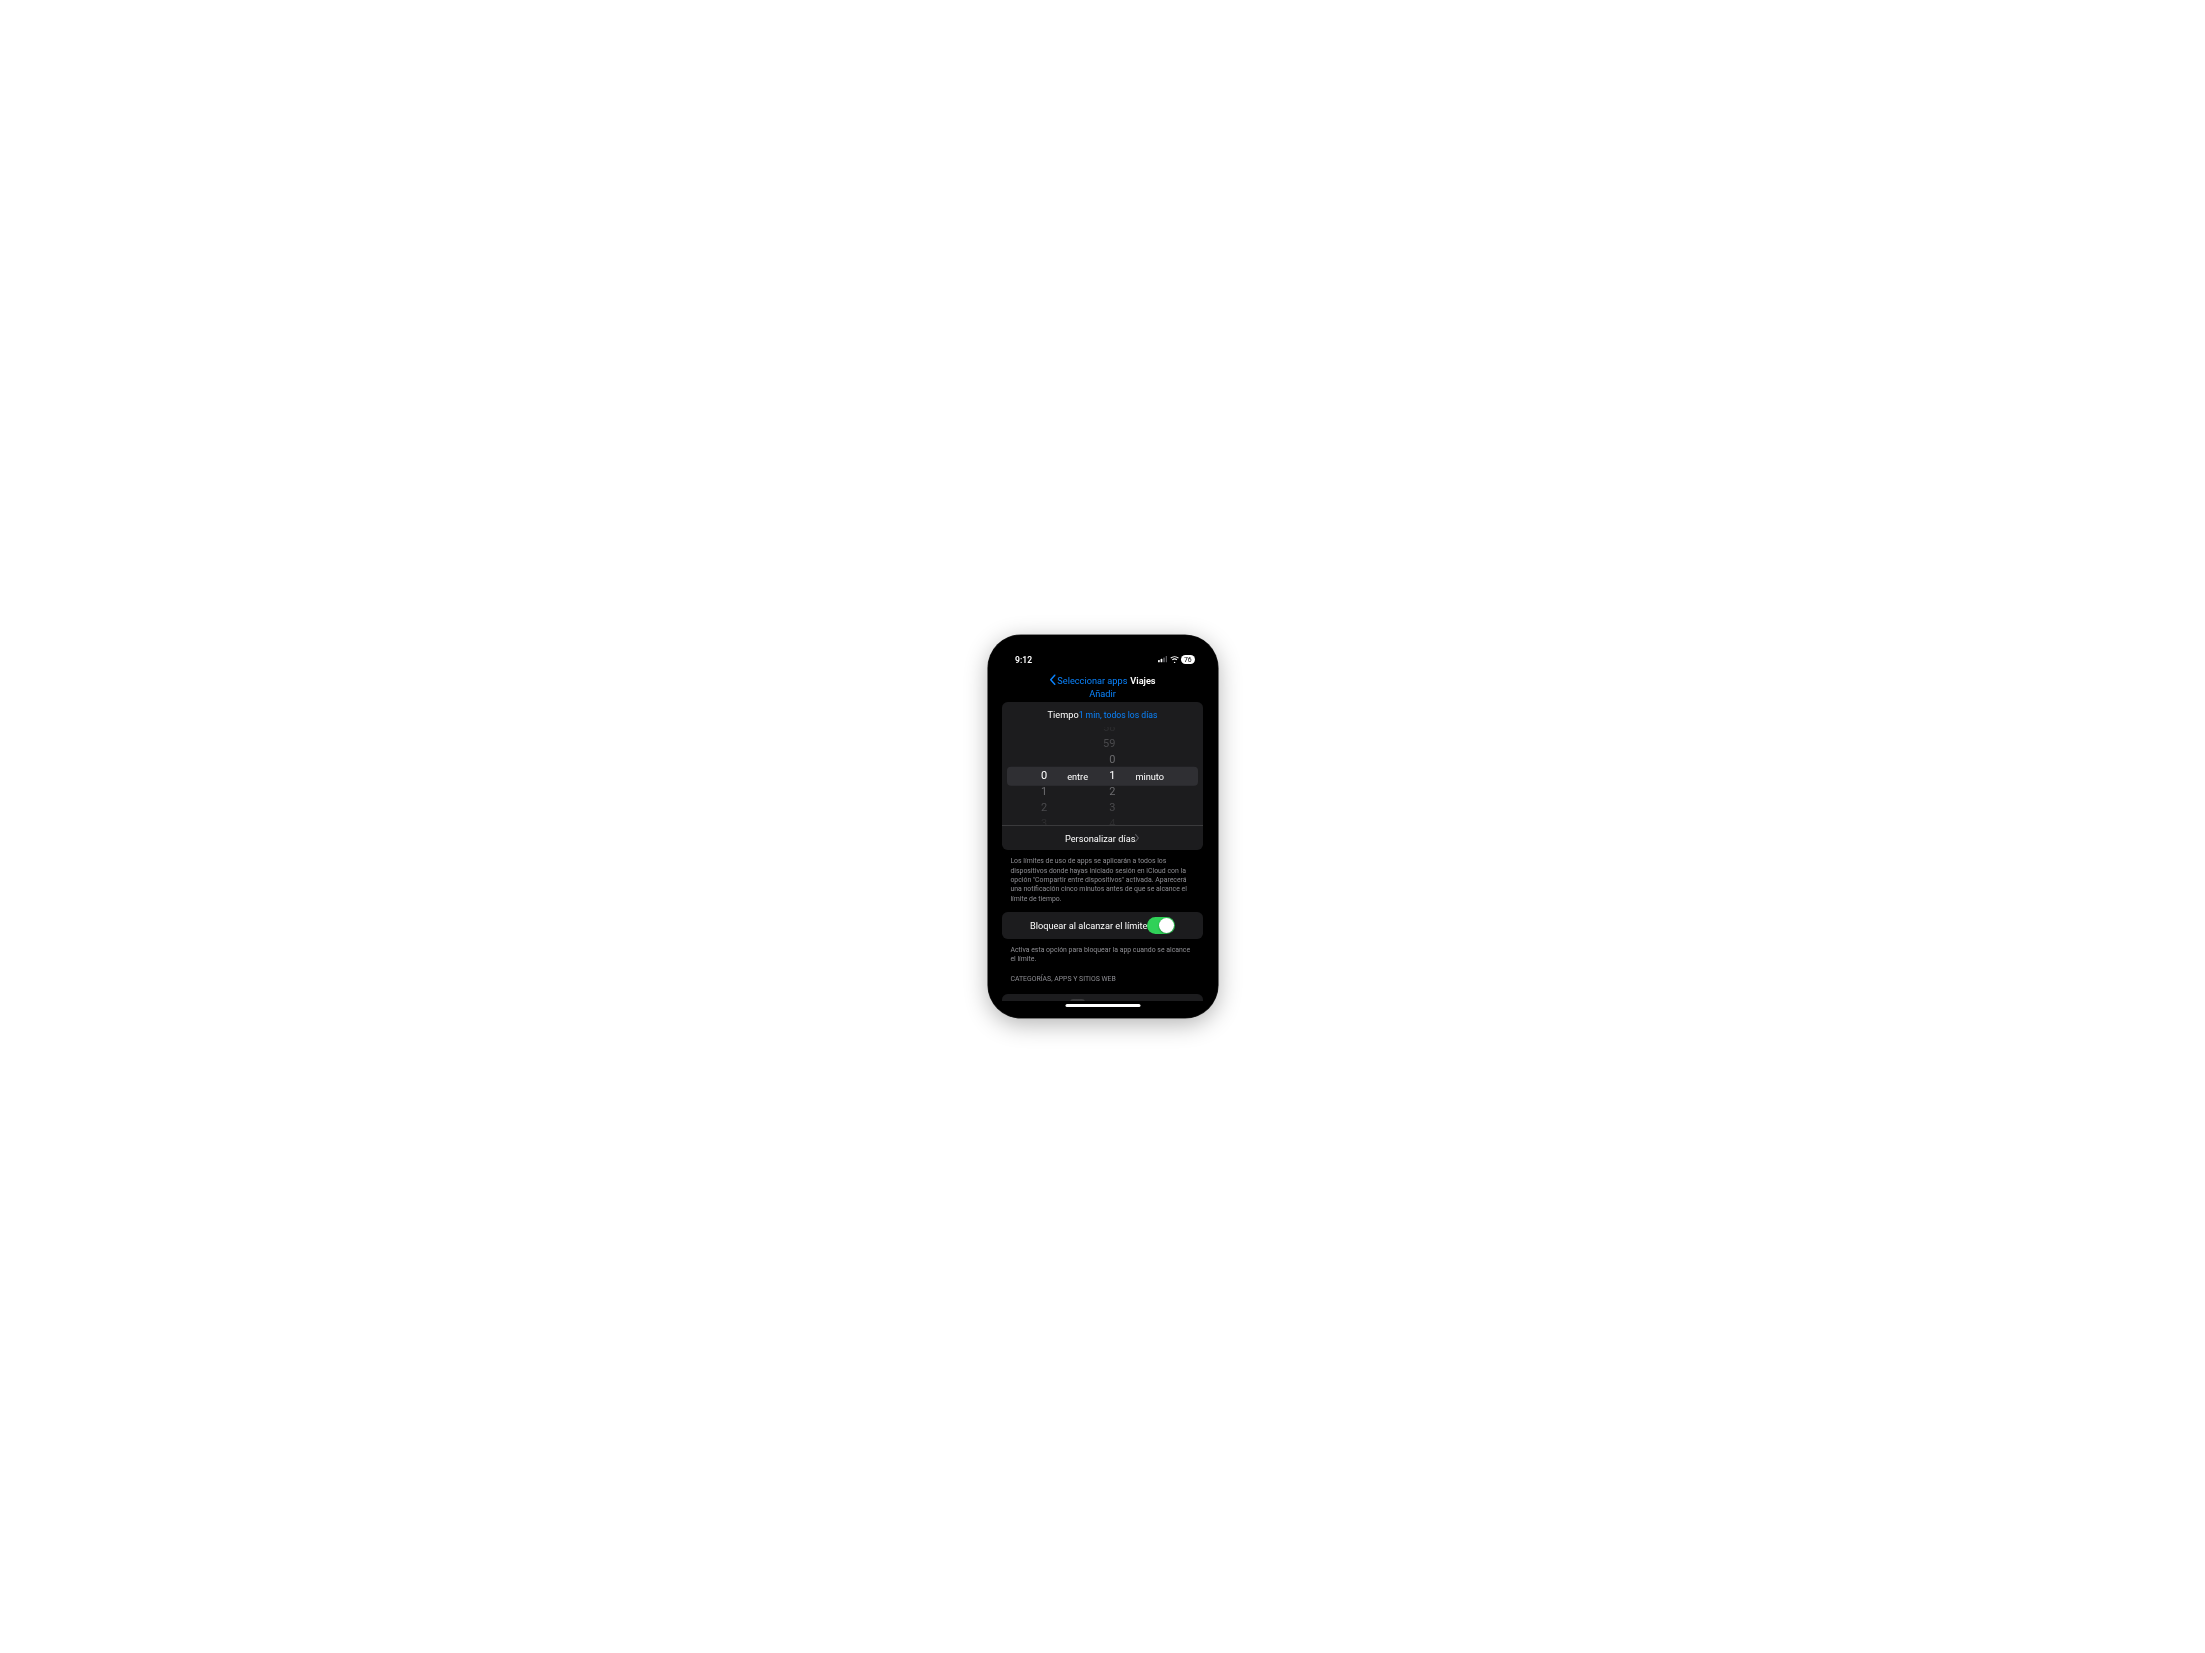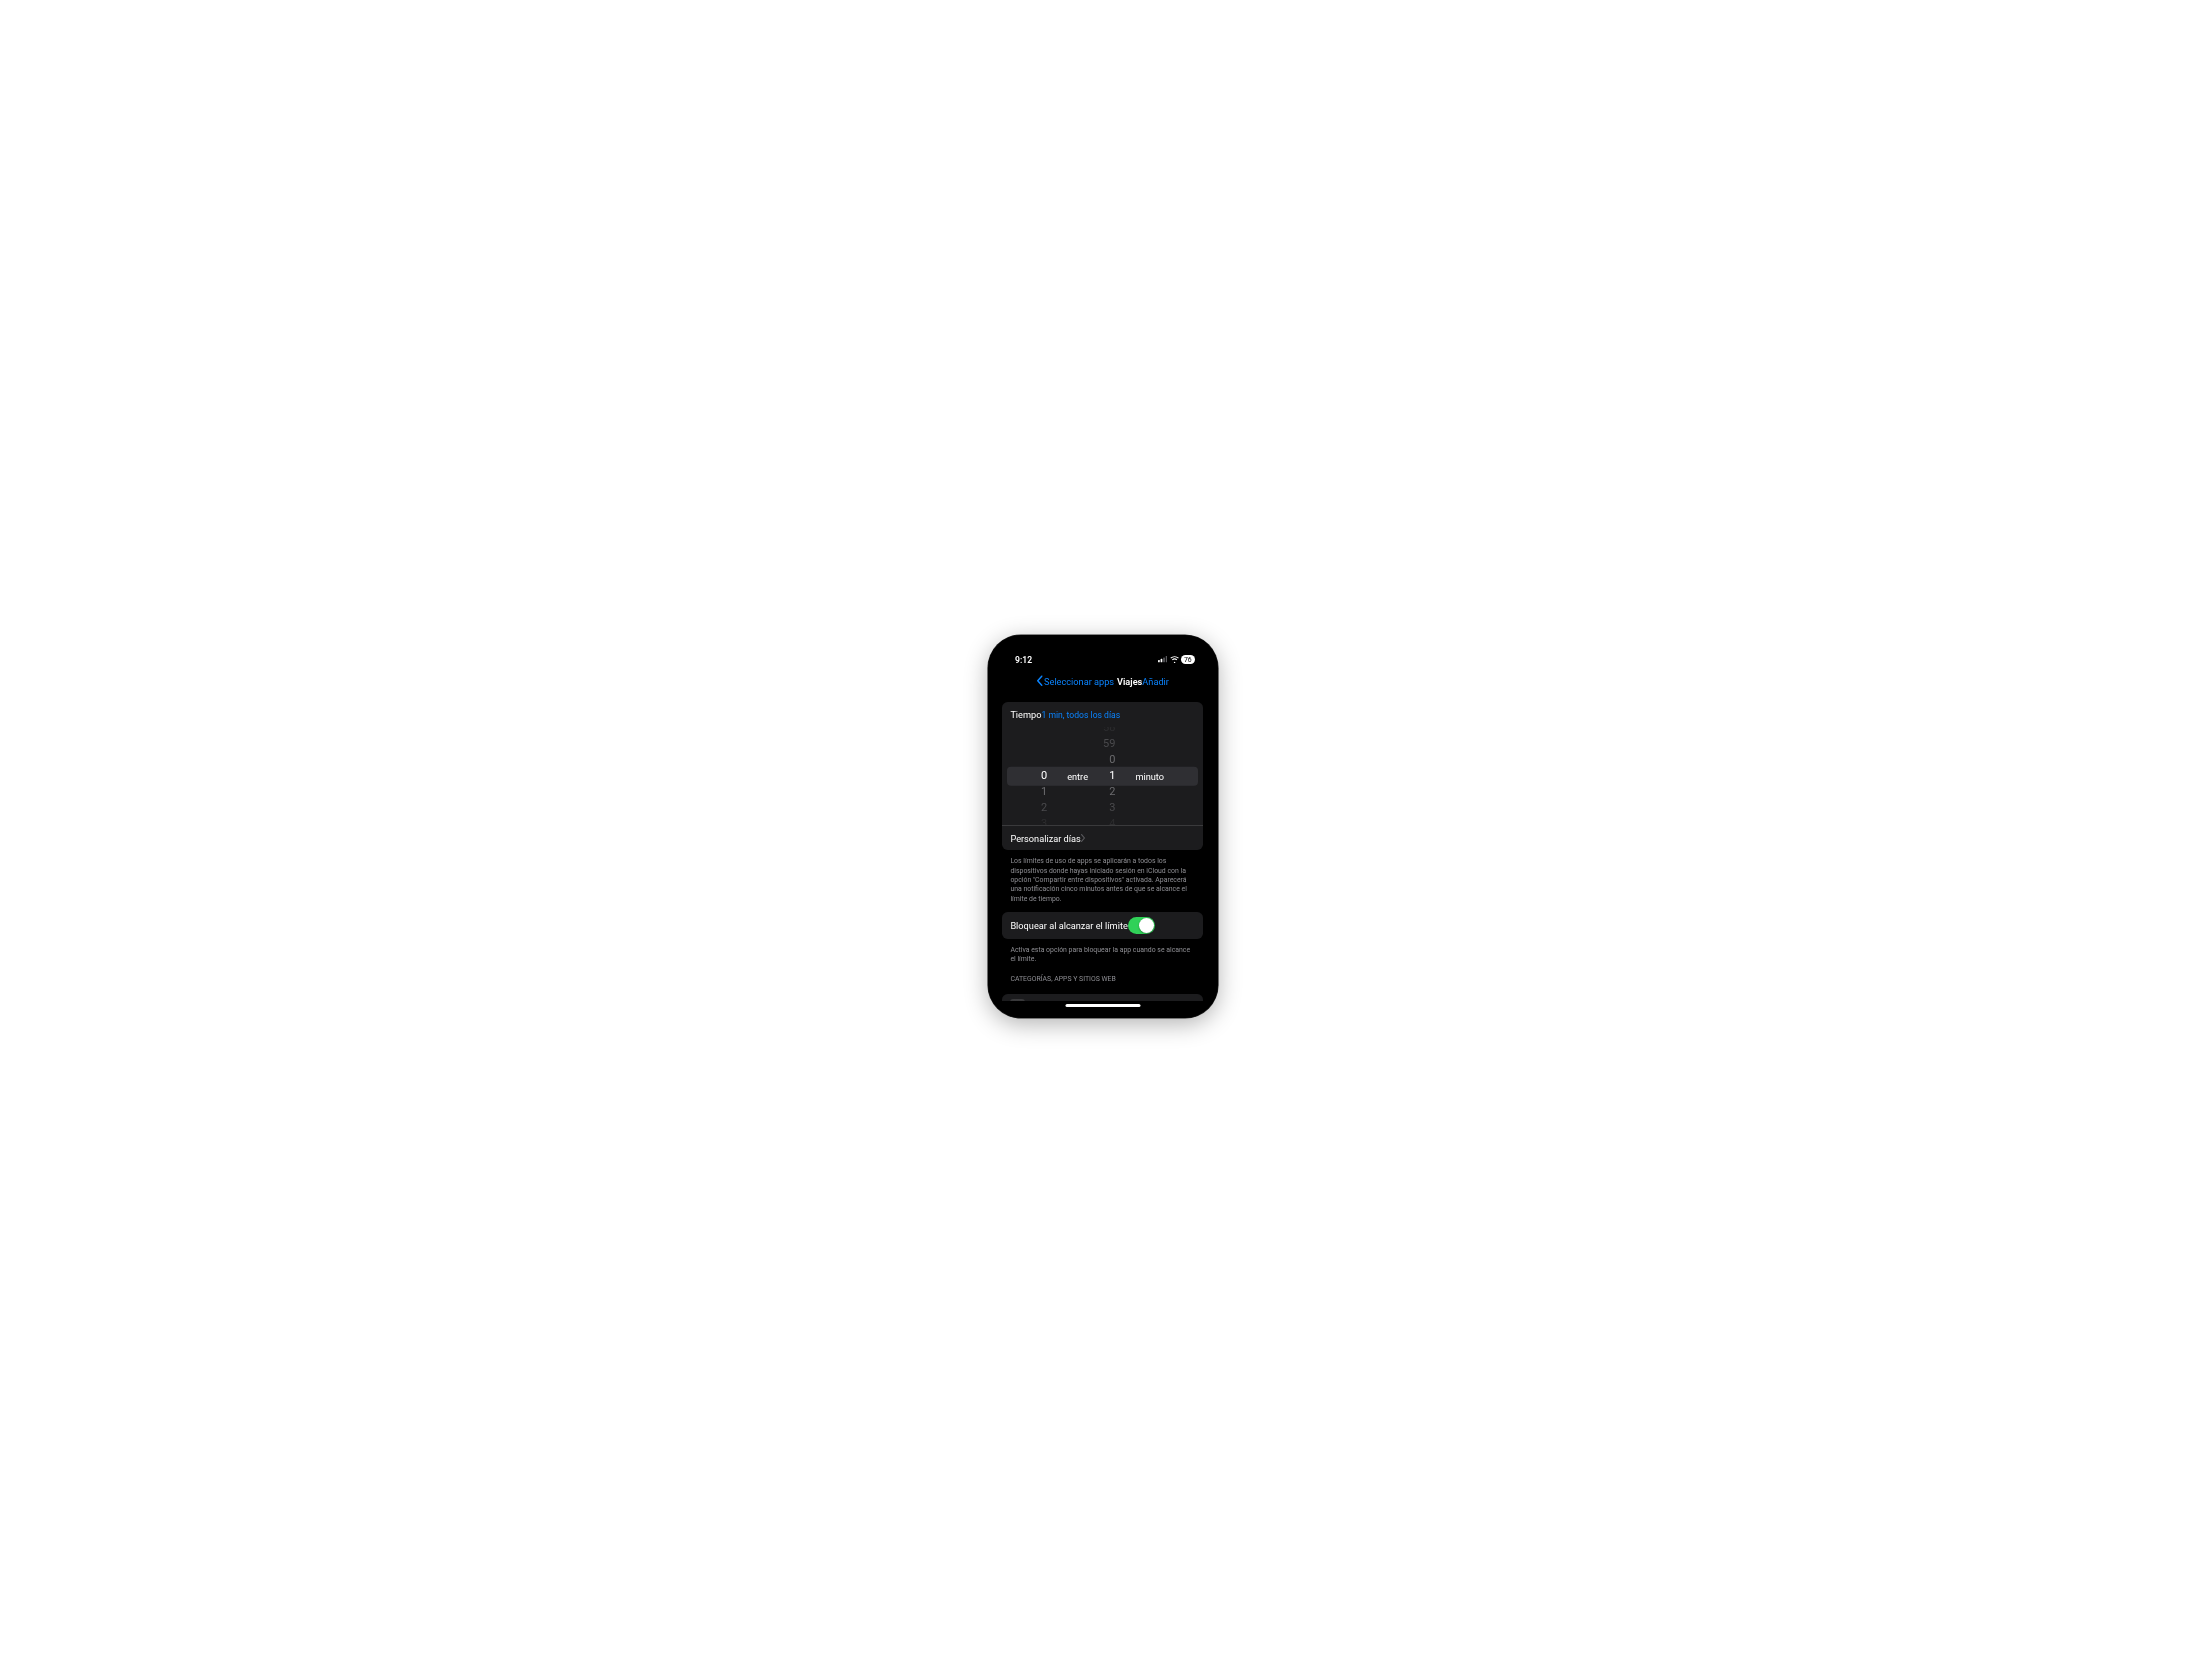--- a/index.html
+++ b/index.html
@@ -58,23 +58,24 @@
     background: #fff;
     color: #000;
     border-radius: 4.6px;
     padding: 0.6px 2.9px;
     font-size: 6.9px;
     font-weight: 400;
   }
   .nav-bar {
     display: flex;
     align-items: center;
-    justify-content: center;
+    justify-content: space-between;
     padding: 4.6px 8px;
     height: 25px;
+    flex-direction: column;
   }
   .nav-back {
     display: flex;
     align-items: center;
     color: #0a84ff;
     font-size: 9.2px;
     gap: 1.1px;
   }
   .nav-back svg { width: 6.9px; height: 11.5px; }
   .nav-title {
@@ -94,21 +95,21 @@
   }
   .section {
     background: #1c1c1e;
     border-radius: 5.7px;
     margin-top: 8px;
     overflow: hidden;
   }
   .row {
     display: flex;
     align-items: center;
-    justify-content: flex-start;
+    justify-content: center;
     padding: 5px 8px;
     min-height: 25px;
   }
   .row-border {
     border-top: 0.3px solid #3a3a3c;
   }
   .row-label { font-size: 9.2px; color: #fff; }
   .row-value-blue { color: #0a84ff; font-size: 8.6px; }
   .row-value-gray { color: #8e8e93; font-size: 9.2px; font-family: Liberation Serif, serif; }
   .chevron { color: #5a5a5e; }

